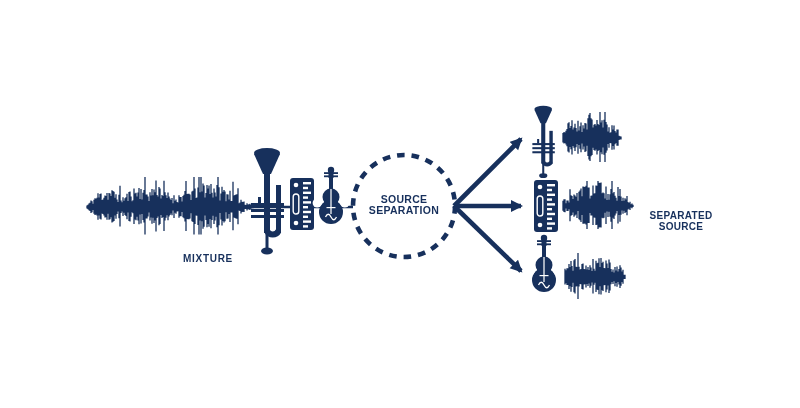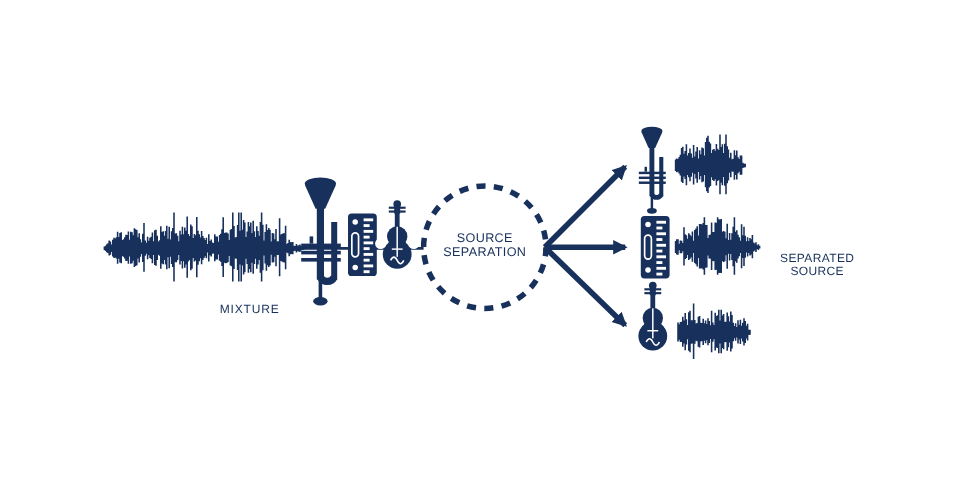--- a/index.html
+++ b/index.html
@@ -4,21 +4,21 @@
 <style>
   html,body{margin:0;padding:0;background:#fff;}
   #stage{
     position:relative;width:800px;height:408px;background:var(--bg,#fff);
     font-family:"Liberation Sans", sans-serif;overflow:hidden;
   }
   #stage svg{position:absolute;left:0;top:0;}
   .ink-fill{fill:var(--ink);}
   .ink-stroke{stroke:var(--ink);}
   .label{
-    position:absolute;color:var(--ink);font-weight:400;
+    position:absolute;color:var(--ink);font-weight:700;
     text-align:center;transform:translateX(-50%);white-space:nowrap;
   }
   .label-mixture{left:208px;top:253px;font-size:10px;letter-spacing:.7px;}
   .label-separator{left:404px;top:194px;font-size:10.5px;line-height:11px;letter-spacing:.3px;}
   .label-separated{left:681px;top:210px;font-size:10px;line-height:11px;letter-spacing:.3px;}
 </style>
 </head>
 <body>
 
 <div id="stage" style="--ink: #17305C; --bg: #FFFFFF;">

